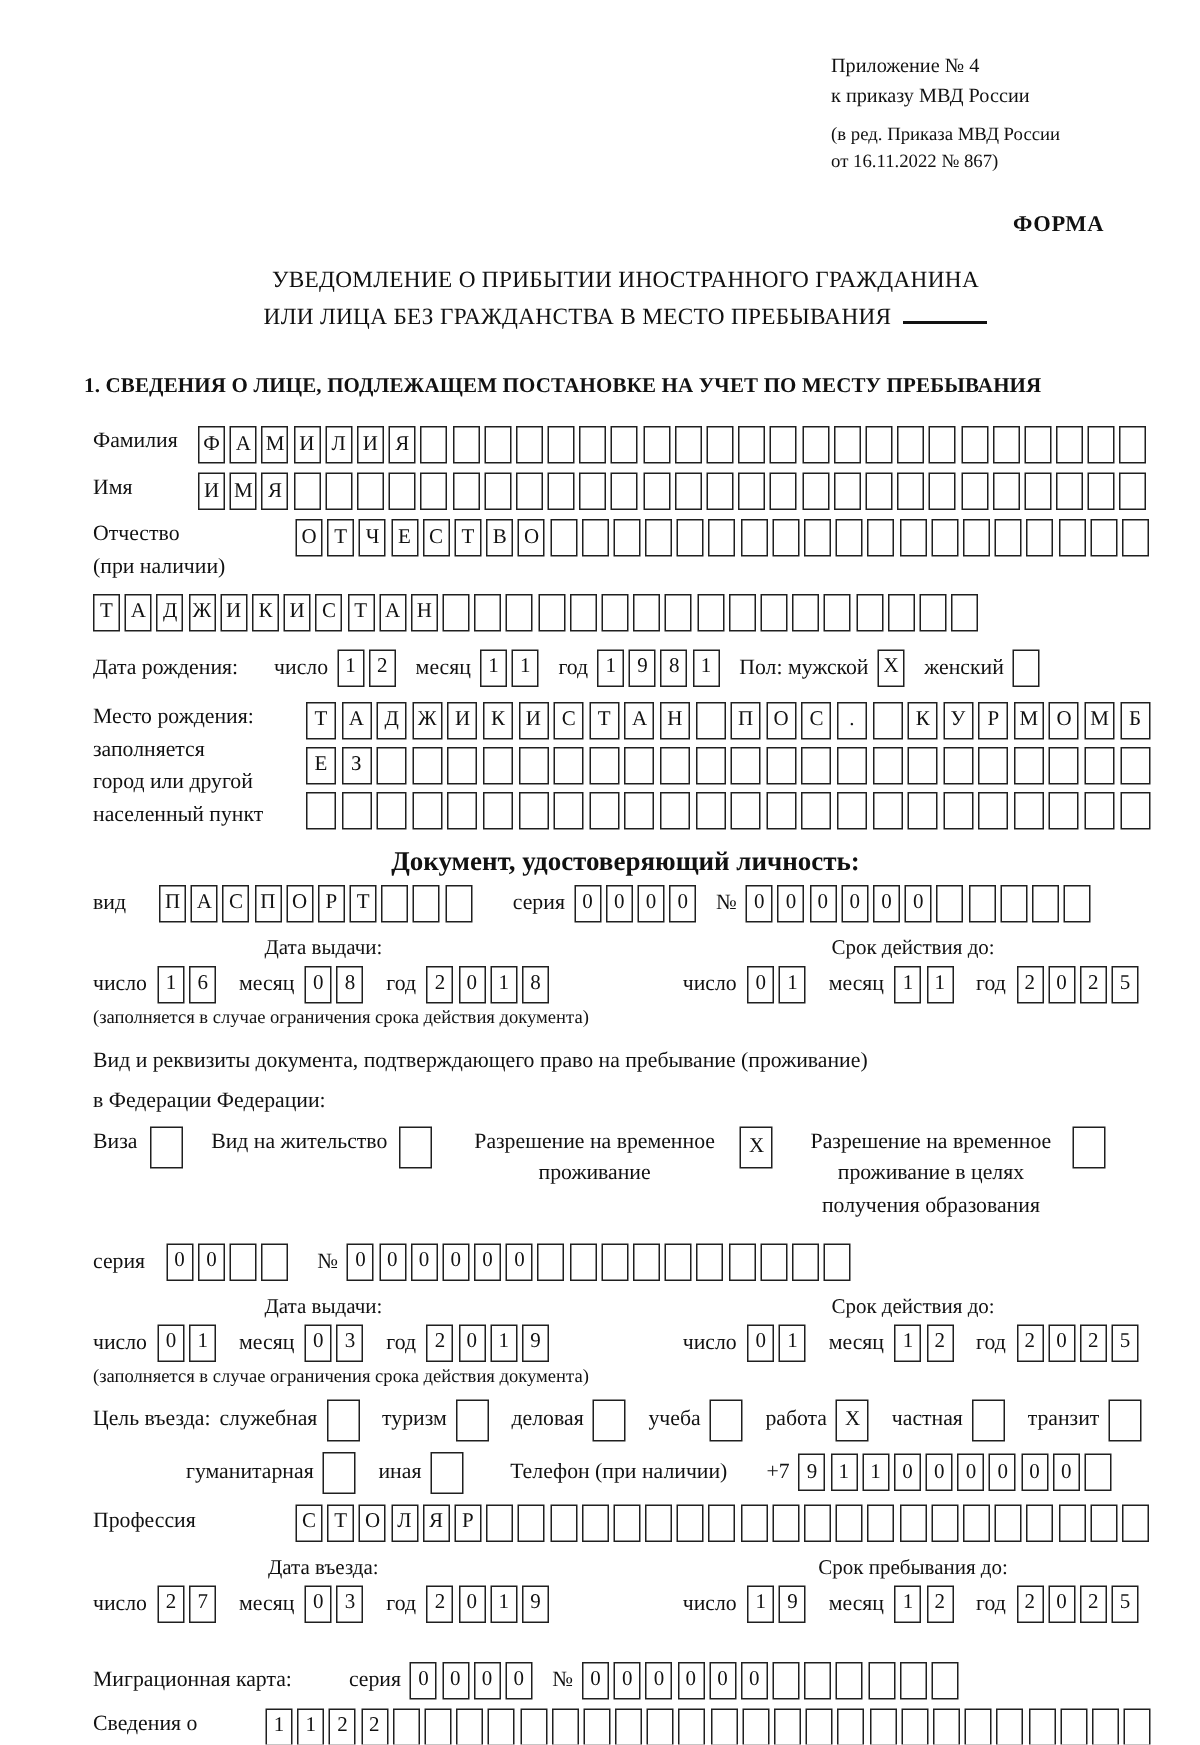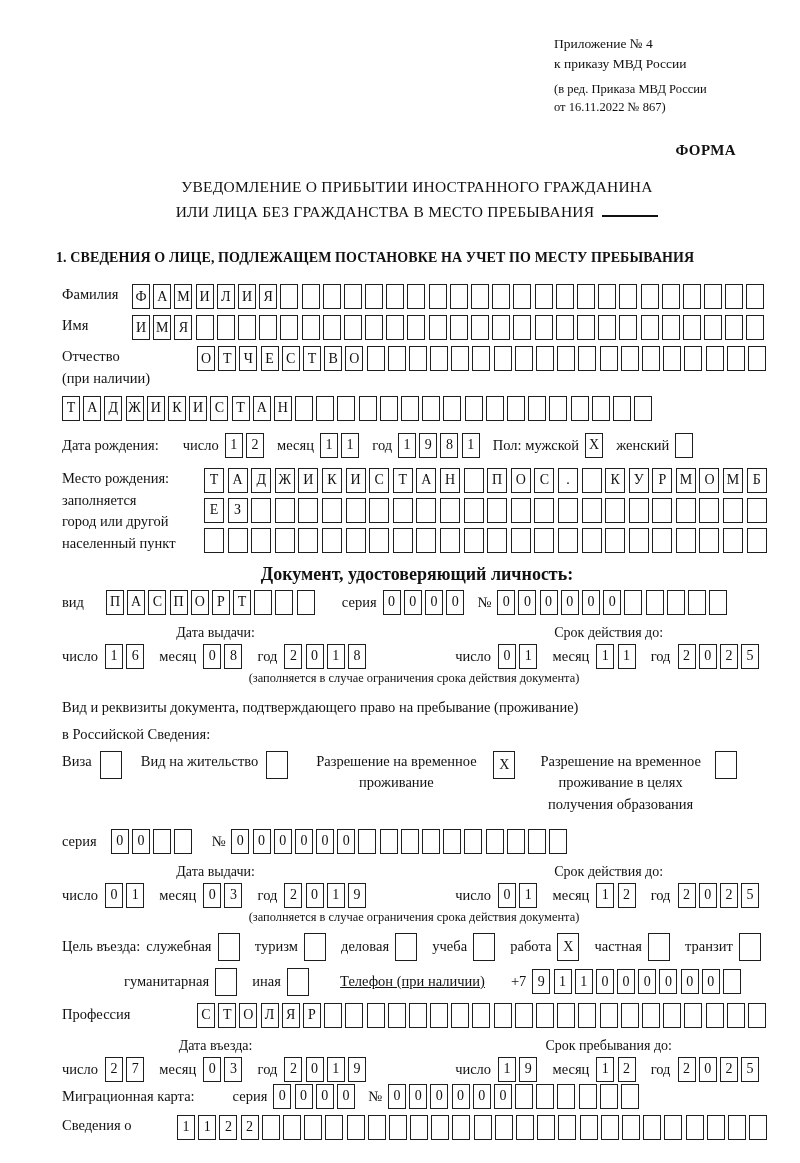--- a/index.html
+++ b/index.html
@@ -31,21 +31,21 @@
 
   .inlinebits{display:flex;align-items:center;flex-wrap:nowrap;}
   .inlinebits .t{font-size:14.5px;margin:0 6px 0 10px;flex:none;}
   .inlinebits .t.first{margin-left:0;}
 
   .dates-row{display:flex;margin-top:10px;}
   .date-group .caption{font-size:14px;text-align:center;margin-bottom:3px;}
   .date-group .fields{display:flex;align-items:center;}
   .date-group .fields .t{font-size:14.5px;margin:0 7px 0 12px;flex:none;}
   .date-group .fields .t.first{margin-left:0;}
-  .note{font-size:12.4px;text-align:center;margin:2px 6px 8px 0;}
+  .note{font-size:12.4px;text-align:left;margin:2px 6px 8px 0;}
 
   .intro{font-size:14.5px;line-height:1.85;}
   .options-row{display:flex;align-items:flex-start;margin:4px 0 14px 0;}
   .opt{display:flex;align-items:flex-start;margin-right:16px;}
   .opt .olabel{font-size:14.5px;margin-right:8px;line-height:1.45;}
   .opt .olabel.c2{width:178px;text-align:center;}
   .opt .olabel.c3{width:172px;text-align:center;}
 
   .purpose-line{display:flex;align-items:center;margin-bottom:7px;}
   .purpose-line .t{font-size:14.5px;margin-right:6px;flex:none;}
@@ -416,21 +416,21 @@
             <span class="cell">2</span>
             <span class="cell">5</span>
           </span>
       </div>
     </div>
   </div>
   <div class="note">(заполняется в случае ограничения срока действия документа)</div>
 
   <div class="intro">
     <div>Вид и реквизиты документа, подтверждающего право на пребывание (проживание)</div>
-    <div>в Российской Сведения:</div>
+    <div>в Федерации Федерации:</div>
   </div>
 
   <div class="options-row">
     <div class="opt">
       <span class="olabel">Виза</span>
       <span class="boxes lg">
           <span class="cell"></span>
         </span>
     </div>
     <div class="opt">
@@ -571,21 +571,21 @@
   <div class="purpose-line indent100">
     <span class="t">гуманитарная</span>
     <span class="boxes lg">
         <span class="cell"></span>
       </span>
       <span class="gap"></span>
     <span class="t">иная</span>
     <span class="boxes lg">
         <span class="cell"></span>
       </span>
-    <span class="t" style="margin-left:28px;text-decoration:underline;">Телефон (при наличии)</span>
+    <span class="t" style="margin-left:28px;">Телефон (при наличии)</span>
     <span class="t" style="margin-left:20px;">+7</span>
     <span class="boxes">
         <span class="cell">9</span>
         <span class="cell">1</span>
         <span class="cell">1</span>
         <span class="cell">0</span>
         <span class="cell">0</span>
         <span class="cell">0</span>
         <span class="cell">0</span>
         <span class="cell">0</span>
@@ -667,21 +667,21 @@
         <span class="boxes">
             <span class="cell">2</span>
             <span class="cell">0</span>
             <span class="cell">2</span>
             <span class="cell">5</span>
           </span>
       </div>
     </div>
   </div>
 
-  <div class="frow center inlinebits" style="margin-top:2px;">
+  <div class="frow center inlinebits" style="margin-top:26px;">
     <span class="t first">Миграционная карта:</span>
     <span class="t" style="margin-left:32px;">серия</span>
     <span class="boxes">
         <span class="cell">0</span>
         <span class="cell">0</span>
         <span class="cell">0</span>
         <span class="cell">0</span>
       </span>
     <span class="t">№</span>
     <span class="boxes">

